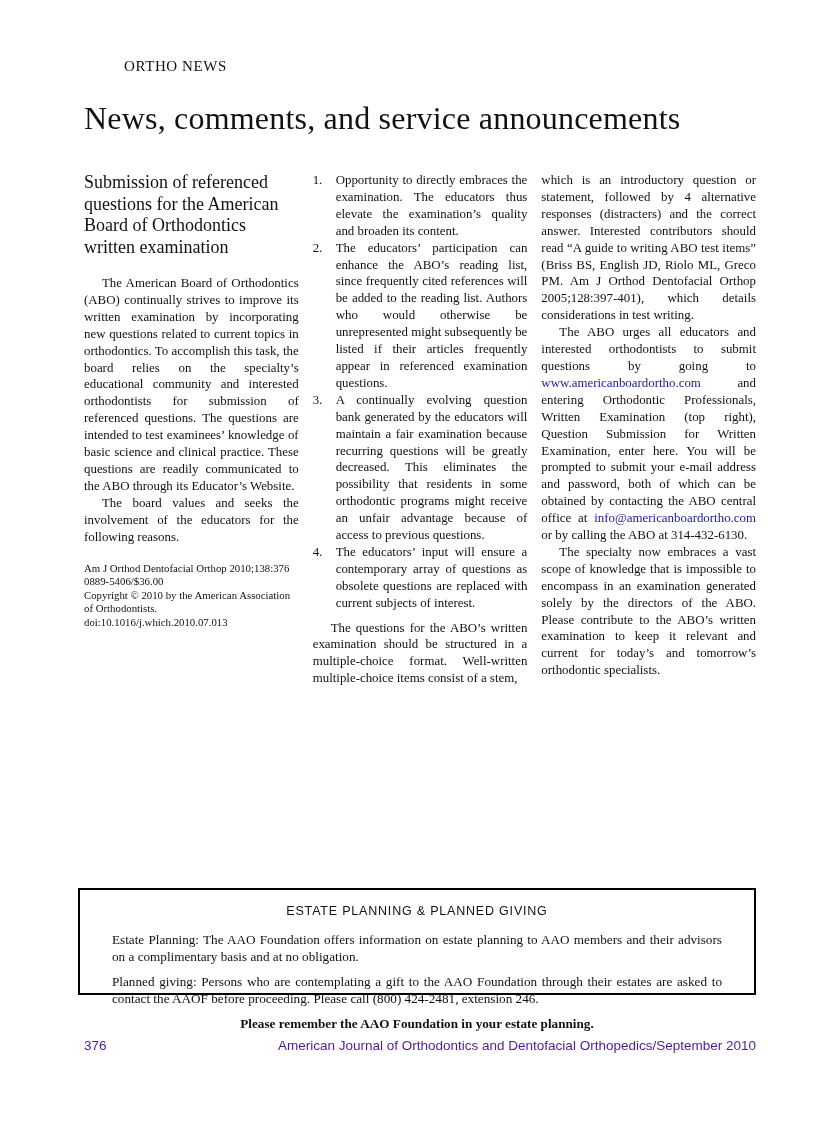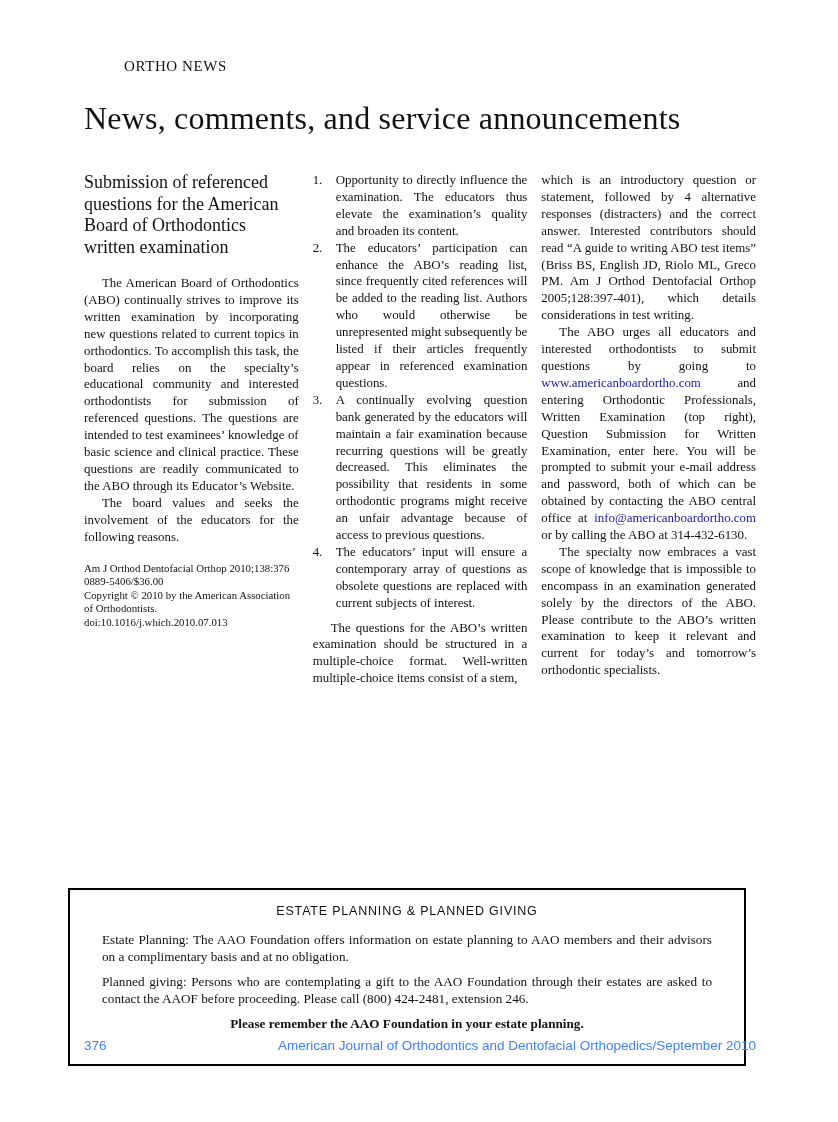--- a/index.html
+++ b/index.html
@@ -59,21 +59,21 @@
   .num-item .itxt{
     flex:1 1 auto;text-align:justify;
   }
   .after-list{margin-top:8px;}
   a.doc-link{
     color:var(--link-color);
     text-decoration:none;
     cursor:pointer;
   }
   .estate-box{
-    position:absolute;left:68px;top:888px;width:678px;height:178px;
+    position:absolute;left:78px;top:888px;width:678px;height:107px;
     border:2px solid #000;
     padding:14px 32px 10px 32px;
   }
   .estate-title{
     font-family:"Liberation Sans", sans-serif;
     font-size:12.5px;letter-spacing:0.8px;
     text-align:center;font-weight:400;
     margin-bottom:13px;
   }
   .estate-para{
@@ -81,21 +81,21 @@
     text-align:justify;
     margin-bottom:8px;
   }
   .estate-para.centered{
     text-align:center;margin-bottom:0;font-weight:bold;
   }
   .page-footer{
     position:absolute;left:84px;top:1038px;width:672px;
     display:flex;justify-content:space-between;align-items:baseline;
     font-family:"Liberation Sans", sans-serif;
-    font-size:13.5px;color:#3b82f6;
+    font-size:13.5px;color:#4c1d95;
   }
 </style>
 </head>
 <body>
 
 <div class="kicker">ORTHO NEWS</div>
 
 <h1 class="page-title">News, comments, and service announcements</h1>
 
 <div class="columns">
@@ -109,21 +109,21 @@
       <div>0889-5406/$36.00</div>
       <div>Copyright © 2010 by the American Association of Orthodontists.</div>
       <div>doi:10.1016/j.which.2010.07.013</div>
     </div>
   </div>
 
   <div class="col">
     <div class="num-list">
       <div class="num-item">
         <span class="num">1.</span>
-        <span class="itxt">Opportunity to directly influence the examination. The educators thus elevate the examination’s quality and broaden its content.</span>
+        <span class="itxt">Opportunity to directly embraces the examination. The educators thus elevate the examination’s quality and broaden its content.</span>
       </div>
       <div class="num-item">
         <span class="num">2.</span>
         <span class="itxt">The educators’ participation can enhance the ABO’s reading list, since frequently cited references will be added to the reading list. Authors who would otherwise be unrepresented might subsequently be listed if their articles frequently appear in referenced examination questions.</span>
       </div>
       <div class="num-item">
         <span class="num">3.</span>
         <span class="itxt">A continually evolving question bank generated by the educators will maintain a fair examination because recurring questions will be greatly decreased. This eliminates the possibility that residents in some orthodontic programs might receive an unfair advantage because of access to previous questions.</span>
       </div>
       <div class="num-item">

